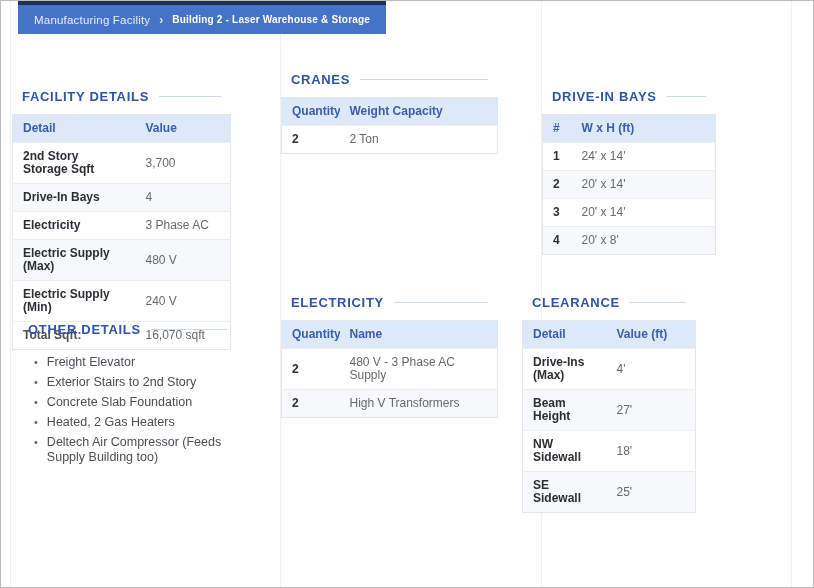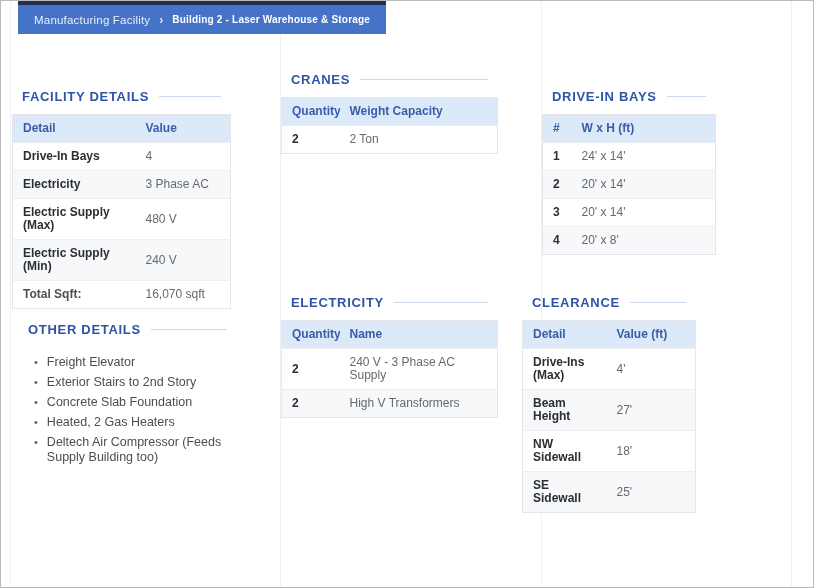--- a/index.html
+++ b/index.html
@@ -93,20 +93,24 @@
     </div>
     <table>
       <thead>
           <tr>
             <th>Detail</th>
             <th>Value</th>
           </tr>
         </thead>
       <tbody>
           <tr>
+            <td>2nd Story Storage Sqft</td>
+            <td>3,700</td>
+          </tr>
+          <tr>
             <td>Drive-In Bays</td>
             <td>4</td>
           </tr>
           <tr>
             <td>Electricity</td>
             <td>3 Phase AC</td>
           </tr>
           <tr>
             <td>Electric Supply (Max)</td>
             <td>480 V</td>
@@ -183,21 +187,21 @@
     <table>
       <thead>
           <tr>
             <th>Quantity</th>
             <th>Name</th>
           </tr>
         </thead>
       <tbody>
           <tr>
             <td>2</td>
-            <td>240 V - 3 Phase AC Supply</td>
+            <td>480 V - 3 Phase AC Supply</td>
           </tr>
           <tr>
             <td>2</td>
             <td>High V Transformers</td>
           </tr>
         </tbody>
     </table>
   </div>
 
   <div class="section sec-bays">

